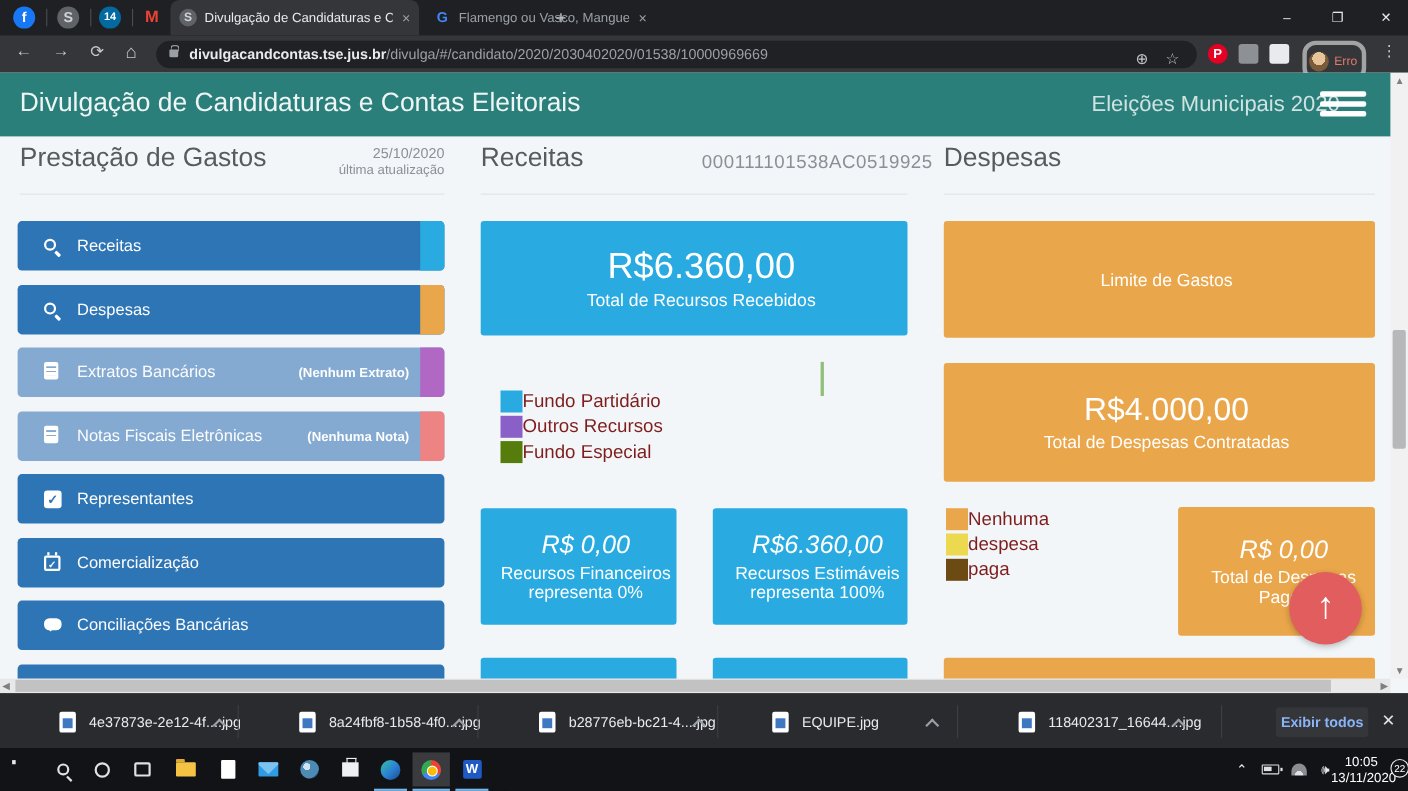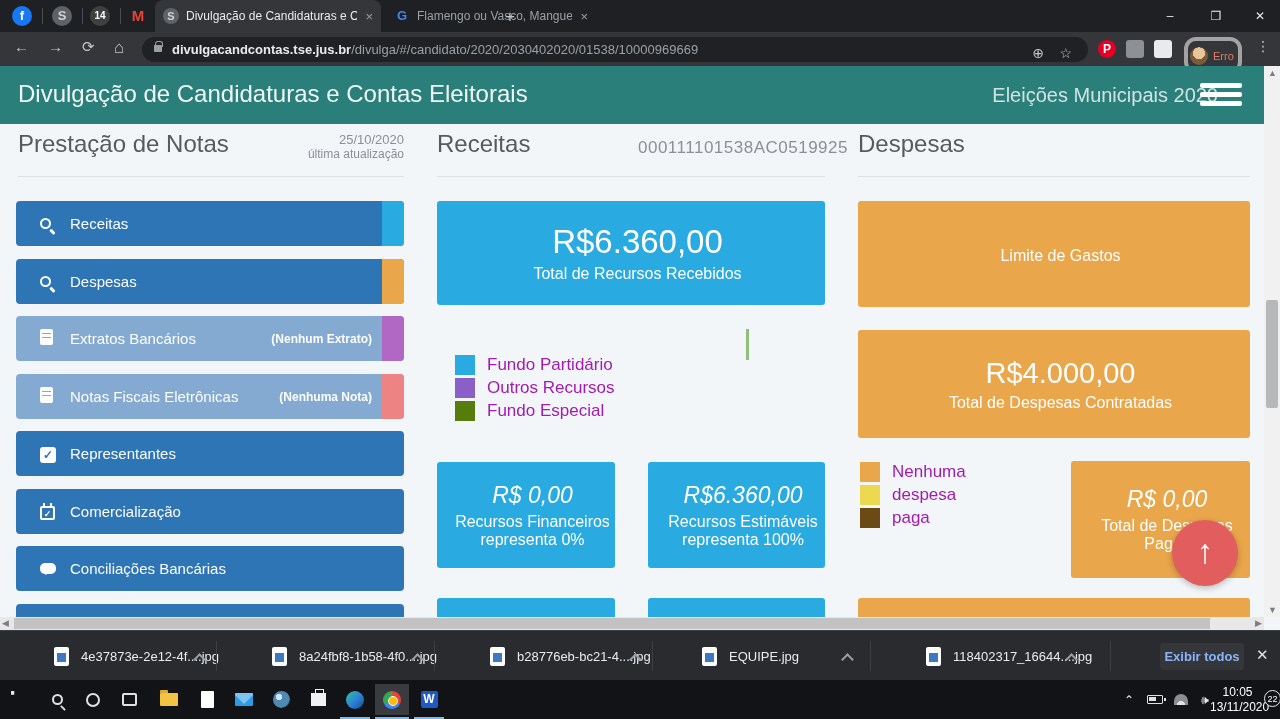--- a/index.html
+++ b/index.html
@@ -82,21 +82,21 @@
 
   
   .card { border-radius:3px; color:#fff; display:flex; flex-direction:column;
     align-items:center; justify-content:center; text-align:center;padding-left:13px; }
   .blue { background:#29abe2; } .orange { background:#eaa64a; }
   .v34 { font-size:33px; } .v30 { font-size:29px; } .v28 { font-size:27px; } .v24 { font-size:23px;font-style:italic; }
   .lbl { font-size:16px; margin-top:4px; } .lbl2 { font-size:16px; }
 
   .legend-row { display:flex; align-items:center; height:22px; margin-bottom:1px; }
   .legend-sq { width:20px; height:20px; flex:0 0 auto; }
-  .legend-tx { font-size:17px; color:#a21caf; margin-left:12px; }
+  .legend-tx { font-size:17px; color:#7f1d1d; }
 
   #greenline { left:746px; top:263px; width:3px; height:31px; background:#8fbf79; }
 
   
   #fab { left:1172px; top:454px; width:66px; height:66px; border-radius:50%; background:#e25d5d;
     color:#fff; font-size:34px; font-weight:bold; text-align:center; line-height:62px;
     box-shadow:0 2px 6px rgba(0,0,0,.25); }
 
   
   #vscroll { left:1264px; top:0; width:16px; height:551px; background:#f1f1f1; }
@@ -158,21 +158,21 @@
     border-radius:50%; background:#121316; color:#fff; font-size:9px; text-align:center; line-height:16px; }
 </style>
 </head>
 <body>
 
 <div id="tabbar" class="abs">
   <div class="abs pin-ico" style="left:12px;background:#1877f2;">f</div>
   <div class="abs pin-sep" style="left:42px"></div>
   <div class="abs pin-ico" style="left:52px;background:#5f6368;color:#cfd2d6;">S</div>
   <div class="abs pin-sep" style="left:82px"></div>
-  <div class="abs pin-ico" style="left:90px;background:#404040;font-size:10px;">14</div>
+  <div class="abs pin-ico" style="left:90px;background:#0369a1;font-size:10px;">14</div>
   <div class="abs pin-sep" style="left:120px"></div>
   <div class="abs pin-ico" style="left:128px;background:transparent;color:#ea4335;font-size:15px;">M</div>
 
   <div class="abs tab active" style="left:155px;width:226px;">
     <span class="fav" style="background:#5f6368;color:#cfd2d6;">S</span>
     <span class="ttl">Divulgação de Candidaturas e Co</span>
     <span class="x">×</span>
   </div>
   <div class="abs tab" style="left:386px;width:210px;">
     <span class="fav" style="background:transparent;color:#4285f4;font-size:13px;">G</span>
@@ -212,21 +212,21 @@
   <div id="tealbar" class="abs">
     <div id="siteTitle" class="abs">Divulgação de Candidaturas e Contas Eleitorais</div>
     <div id="eleicoes" class="abs">Eleições Municipais 2020</div>
     <div id="burger" class="abs">
         <span></span>
         <span></span>
         <span></span>
       </div>
   </div>
 
-  <div class="abs colhead" style="left:18px">Prestação de Notas</div>
+  <div class="abs colhead" style="left:18px">Prestação de Gastos</div>
   <div id="lastupd" class="abs">
     <div class="d1">25/10/2020</div>
     <div class="d2">última atualização</div>
   </div>
   <div class="abs colhead" style="left:437px">Receitas</div>
   <div id="reccode" class="abs">000111101538AC0519925</div>
   <div class="abs colhead" style="left:858px">Despesas</div>
   <div class="abs divider" style="left:18px;width:386px;"></div>
   <div class="abs divider" style="left:437px;width:388px;"></div>
   <div class="abs divider" style="left:858px;width:392px;"></div>

